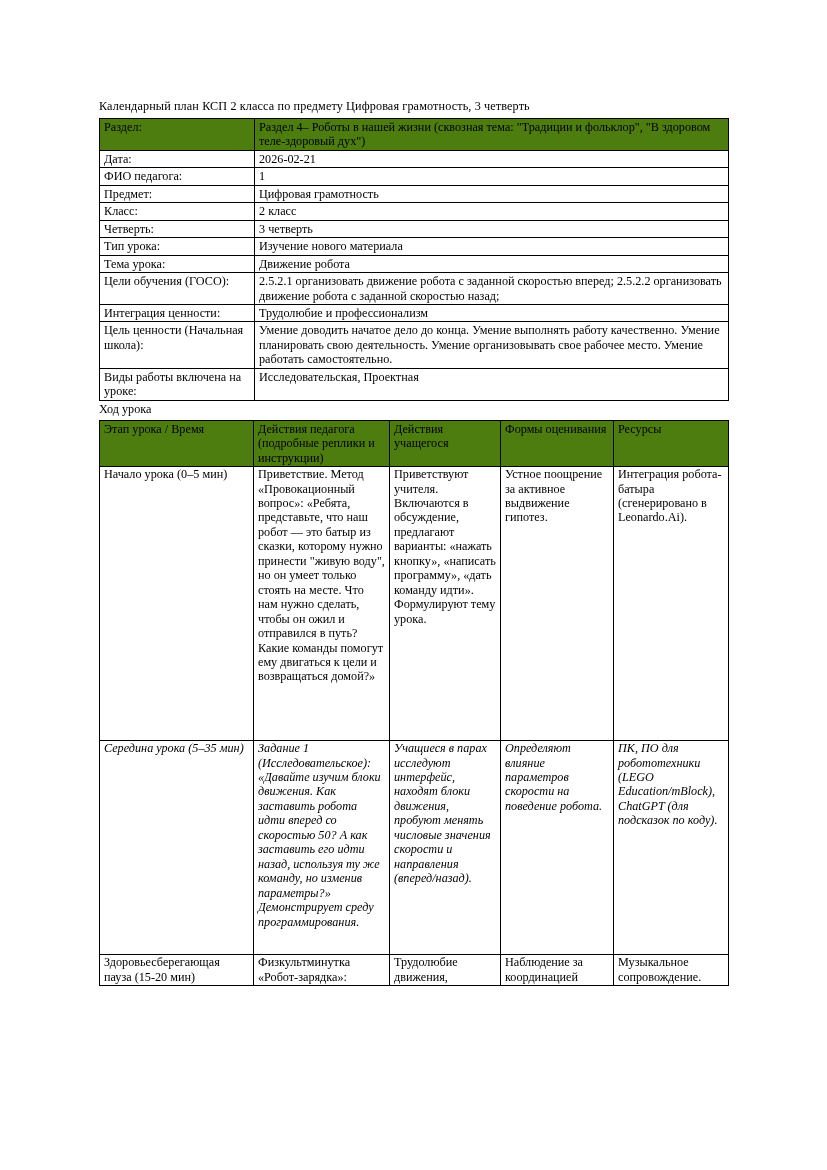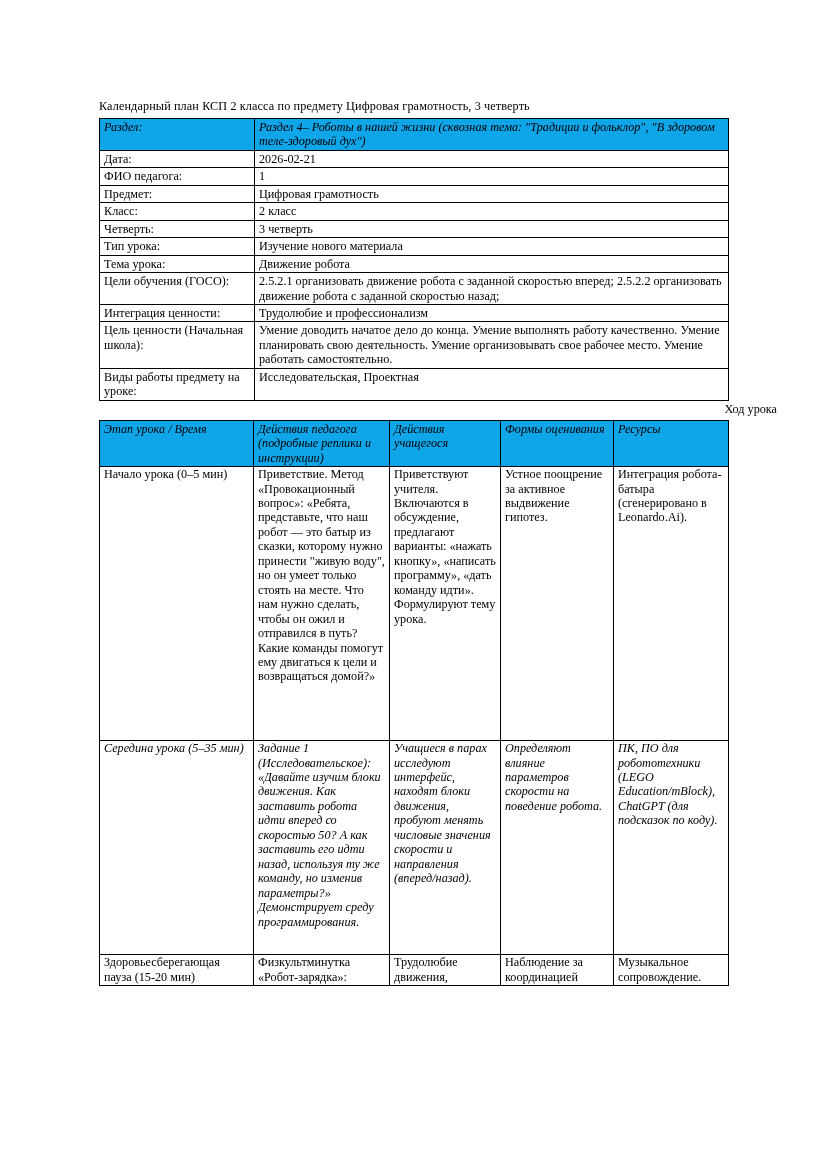--- a/index.html
+++ b/index.html
@@ -12,21 +12,21 @@
     height: 1170px;
     font-family: "Liberation Serif", "DejaVu Serif", serif;
     color: #000000;
     -webkit-font-smoothing: antialiased;
   }
   .page {
     position: relative;
     width: 827px;
     height: 1170px;
     box-sizing: border-box;
-    padding: 99px 50px 0 99px;
+    padding: 99px 104px 0 99px;
     overflow: hidden;
   }
   .doc-title {
     font-size: 12.2px;
     line-height: 14px;
     margin: 0 0 5px 0;
     white-space: nowrap;
     letter-spacing: 0.01em;
   }
   table {
@@ -40,33 +40,31 @@
     padding: 1px 3px 1px 4px;
     font-size: 12.2px;
     line-height: 14.45px;
     font-weight: normal;
     text-align: left;
     word-wrap: break-word;
     overflow-wrap: break-word;
     hyphens: none;
   }
   .shaded {
-    background: #0ea5e9;
-    font-style: italic;
+    background: #4d7c0f;
   }
   
   .info-table col.c-label { width: 155px; }
   .info-table col.c-value { width: 474px; }
 
   
   .section-caption {
     font-size: 12.2px;
     line-height: 14px;
     margin: 1px 0 4px 0;
-    text-align: right;
   }
 
   
   .flow-table col.f1 { width: 154px; }
   .flow-table col.f2 { width: 136px; }
   .flow-table col.f3 { width: 111px; }
   .flow-table col.f4 { width: 113px; }
   .flow-table col.f5 { width: 115px; }
 
   .flow-table td { padding-top: 0px; }
@@ -125,21 +123,21 @@
       </tr>
       <tr>
         <td>Интеграция ценности:</td>
         <td>Трудолюбие и профессионализм</td>
       </tr>
       <tr>
         <td>Цель ценности (Начальная школа):</td>
         <td>Умение доводить начатое дело до конца. Умение выполнять работу качественно. Умение планировать свою деятельность. Умение организовывать свое рабочее место. Умение работать самостоятельно.</td>
       </tr>
       <tr>
-        <td>Виды работы предмету на уроке:</td>
+        <td>Виды работы включена на уроке:</td>
         <td>Исследовательская, Проектная</td>
       </tr>
     </tbody>
   </table>
 
   <p class="section-caption">Ход урока</p>
 
   <table class="flow-table">
     <colgroup>
         <col class="f1">

